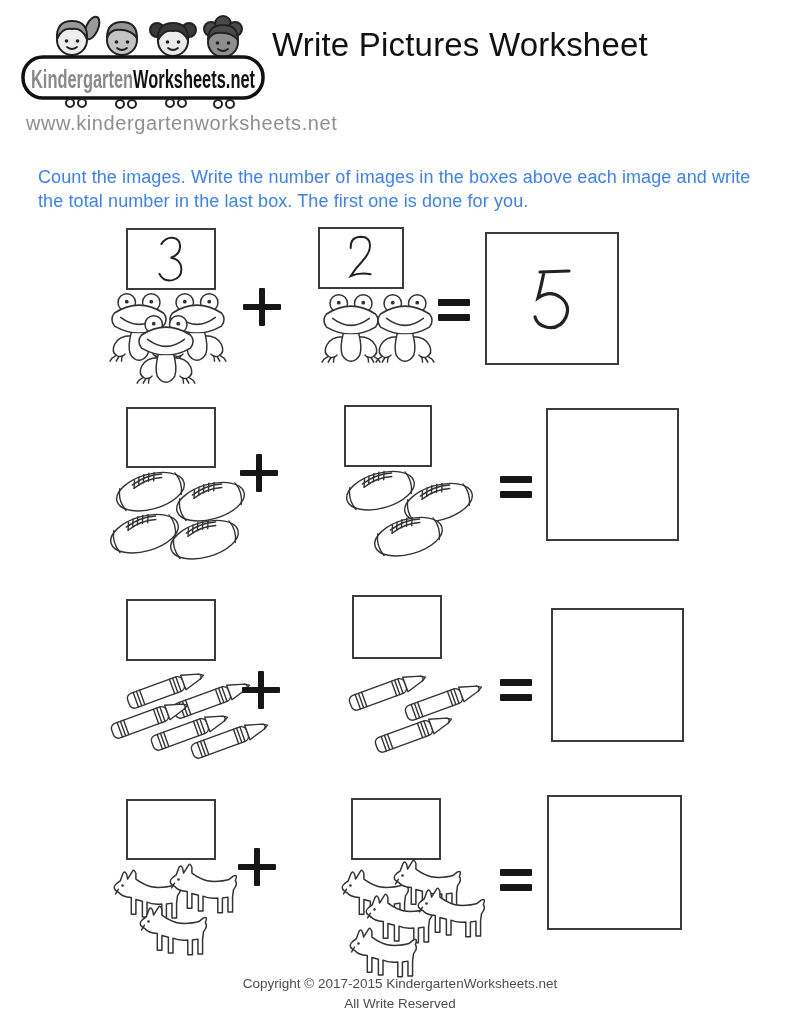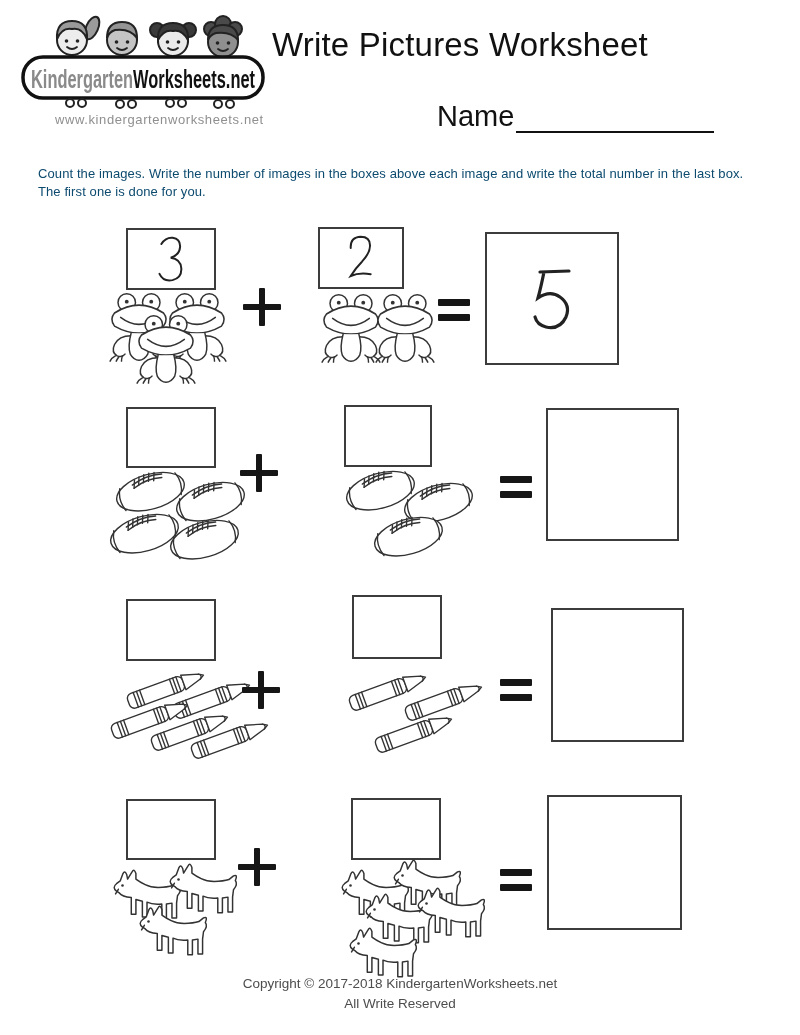--- a/index.html
+++ b/index.html
@@ -5,41 +5,40 @@
   * { margin:0; padding:0; box-sizing:border-box; }
   html,body { background:#ffffff; }
   .page {
     position:relative; width:800px; height:1035px; margin:0 auto;
     background:#ffffff; overflow:hidden;
     font-family:"Liberation Sans", sans-serif; color:#1a1a1a;
   }
   
   .logo-wrap { position:absolute; left:18px; top:12px; width:250px; height:102px; }
   .site-url {
-    position:absolute; left:26px; top:112px; font-size:13px; letter-spacing:0.6px;
+    position:absolute; left:26px; top:112px; font-size:20px; letter-spacing:0.6px;
     color:#8f8f8f;
-    margin-left:29px;
   }
   .page-title {
     position:absolute; left:272px; top:26px; width:410px;
     font-size:33px; font-weight:400; color:#111; letter-spacing:0.2px;
     font-family:"Liberation Sans", sans-serif;
   }
   .name-row {
     position:absolute; left:437px; top:100px; display:flex; align-items:flex-end;
     font-size:29px; color:#111;
   }
   .name-line {
     display:inline-block; width:198px; height:33px;
     border-bottom:2px solid #111; margin-left:2px;
   }
   
   .instructions {
     position:absolute; left:38px; top:165px; width:730px;
-    font-size:13px; line-height:1.36; color:#0c4a6e; letter-spacing:0.1px;
+    font-size:18px; line-height:1.36; color:#3b82f6; letter-spacing:0.1px;
   }
   
   .abox {
     position:absolute; background:#fff; border:2px solid #3c3c3c;
     display:flex; align-items:center; justify-content:center;
   }
   .abox svg.digit { height:86%; width:auto; }
   .sum-box svg.digit { height:62%; }
   .icon-group { position:absolute; }
   .item-icon { position:absolute; overflow:visible; }
@@ -168,24 +167,20 @@
           <circle cx="164" cy="91" r="4"></circle>
         <circle cx="200" cy="92" r="4"></circle>
           <circle cx="212" cy="92" r="4"></circle>
       </g>
     </svg>
   </div>
   <div class="site-url">www.kindergartenworksheets.net</div>
 
   <h1 class="page-title">Write Pictures Worksheet</h1>
 
-  <div class="name-row">
-    <span>Name</span>
-      <span class="name-line"></span>
-  </div>
 
   <p class="instructions">Count the images. Write the number of images in the boxes above each image and write the total number in the last box. The first one is done for you.</p>
 
   <div>
     <div class="abox" style="left:126px; top:228px; width:90px; height:62px;">
         <svg class="digit" viewBox="0 0 60 80">
           <use href="#def-digit-3"></use>
         </svg>
       </div>
     <div class="icon-group" style="left:108px; top:288px;">
@@ -320,17 +315,17 @@
         </svg>
         <svg class="item-icon" style="left:18px;top:68px;width:74px;height:61px">
           <use href="#def-goat"></use>
         </svg>
       </div>
     <span class="equals" style="left:500px; top:869px;" aria-label="="></span>
     <div class="abox sum-box" style="left:547px; top:795px; width:135px; height:135px;"></div>
   </div>
 
   <div class="footer">
-    <div>Copyright © 2017-2018 KindergartenWorksheets.net</div>
+    <div>Copyright © 2017-2015 KindergartenWorksheets.net</div>
     <div>All Write Reserved</div>
   </div>
 
 </div>
 
 </body></html>

